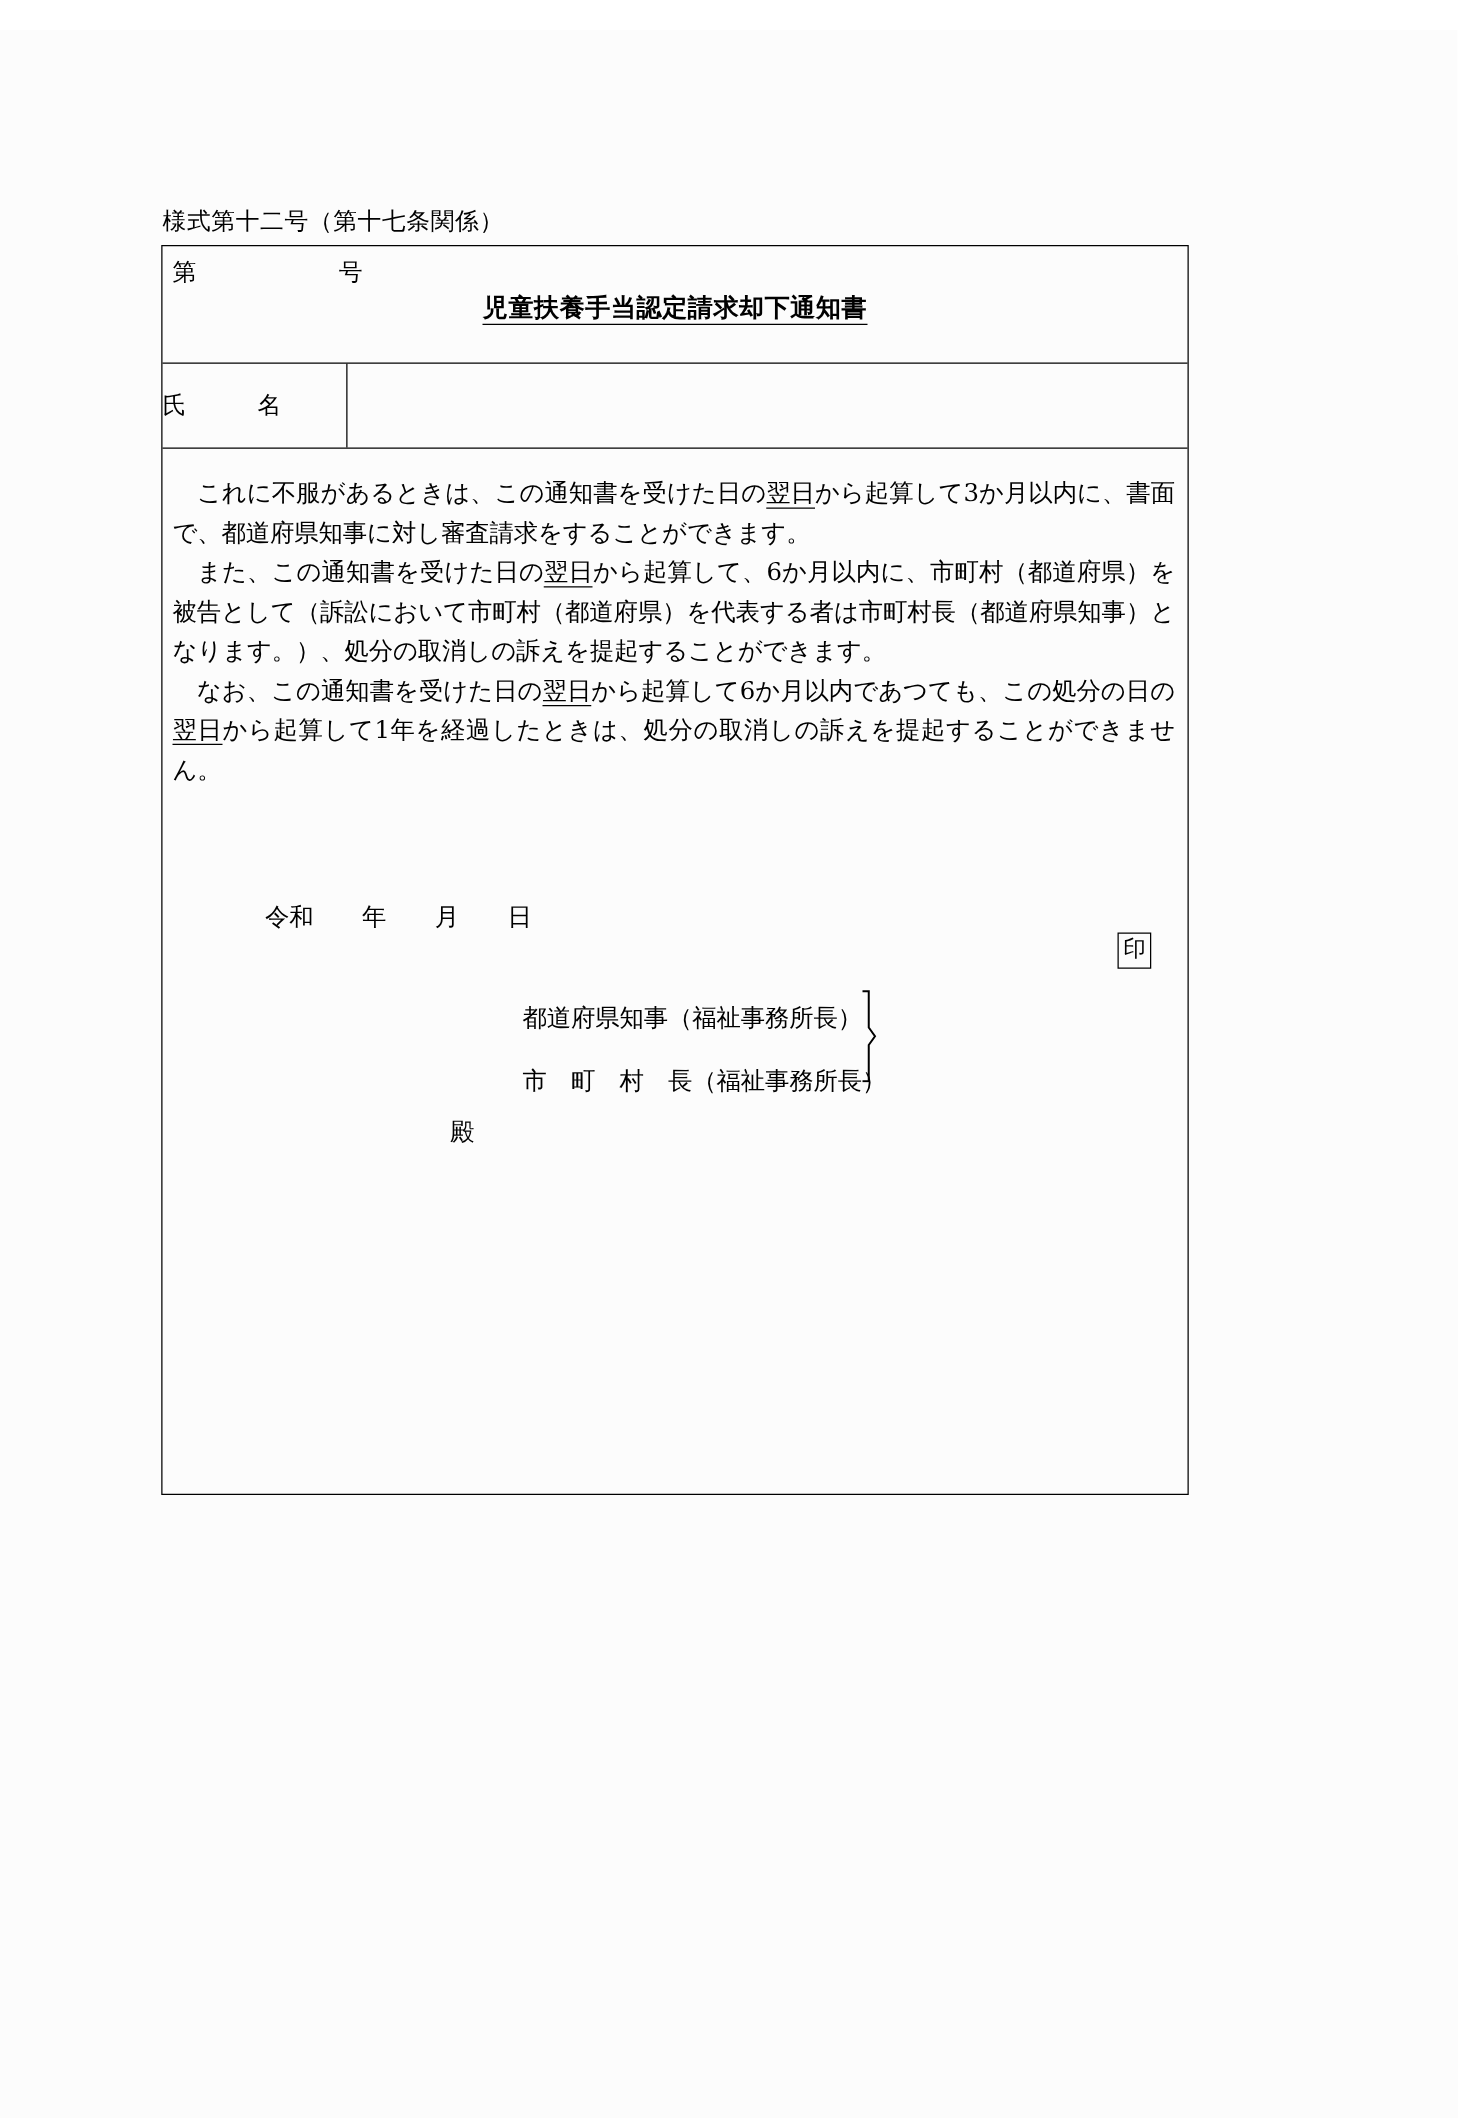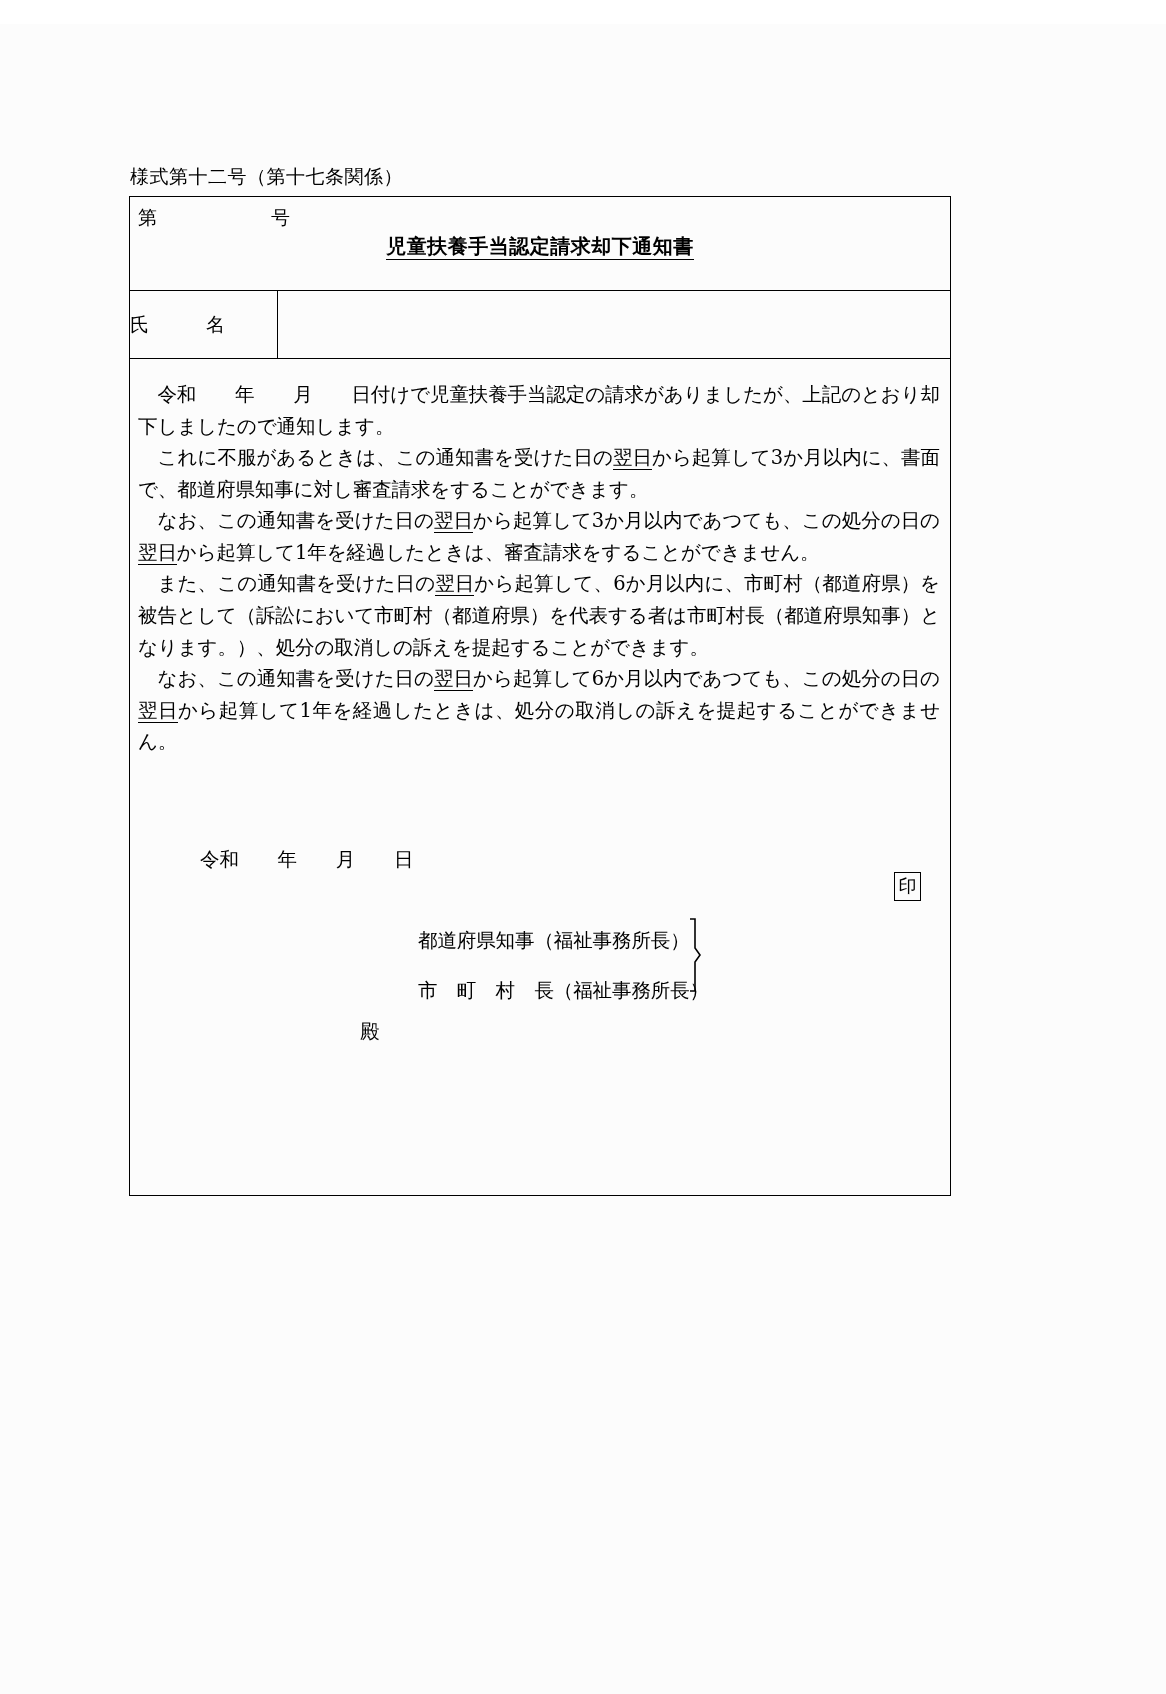--- a/index.html
+++ b/index.html
@@ -107,21 +107,21 @@
   .ul { border-bottom: 1.3px solid #000; }
 
   
   .sig-block {
     position: relative;
     margin-top: 86px;
     height: 240px;
   }
   .sig-date {
     position: absolute;
-    left: 62px;
+    left: 74px;
     top: 0px;
     font-size: 19.5px;
     white-space: pre;
   }
   .signers {
     position: absolute;
     left: 280px;
     top: 72px;
     font-size: 19.5px;
     line-height: 1;
@@ -178,25 +178,23 @@
     <div class="field-row row-name">
       <div class="field-label">
         <div class="lab-line">氏　　　名</div>
       </div>
       <div class="field-value"></div>
     </div>
 
 
 
     <div class="body-text">
-      <p><span>　令和　　年　　月　　日付けで児童扶養手当認定の請求がありましたが、上記のとおり却下しましたので通知します。</span></p>
 
       <p><span>　これに不服があるときは、この通知書を受けた日の</span><span class="ul">翌日</span><span>から起算して3か月以内に、書面で、都道府県知事に対し審査請求をすることができます。</span></p>
 
-      <p><span>　なお、この通知書を受けた日の</span><span class="ul">翌日</span><span>から起算して3か月以内であつても、この処分の日の</span><span class="ul">翌日</span><span>から起算して1年を経過したときは、審査請求をすることができません。</span></p>
 
       <p><span>　また、この通知書を受けた日の</span><span class="ul">翌日</span><span>から起算して、6か月以内に、市町村（都道府県）を被告として（訴訟において市町村（都道府県）を代表する者は市町村長（都道府県知事）となります。）、処分の取消しの訴えを提起することができます。</span></p>
 
       <p><span>　なお、この通知書を受けた日の</span><span class="ul">翌日</span><span>から起算して6か月以内であつても、この処分の日の</span><span class="ul">翌日</span><span>から起算して1年を経過したときは、処分の取消しの訴えを提起することができません。</span></p>
 
       <div class="sig-block">
 
         <div class="sig-date">令和　　年　　月　　日</div>
 
         <div class="signers">

